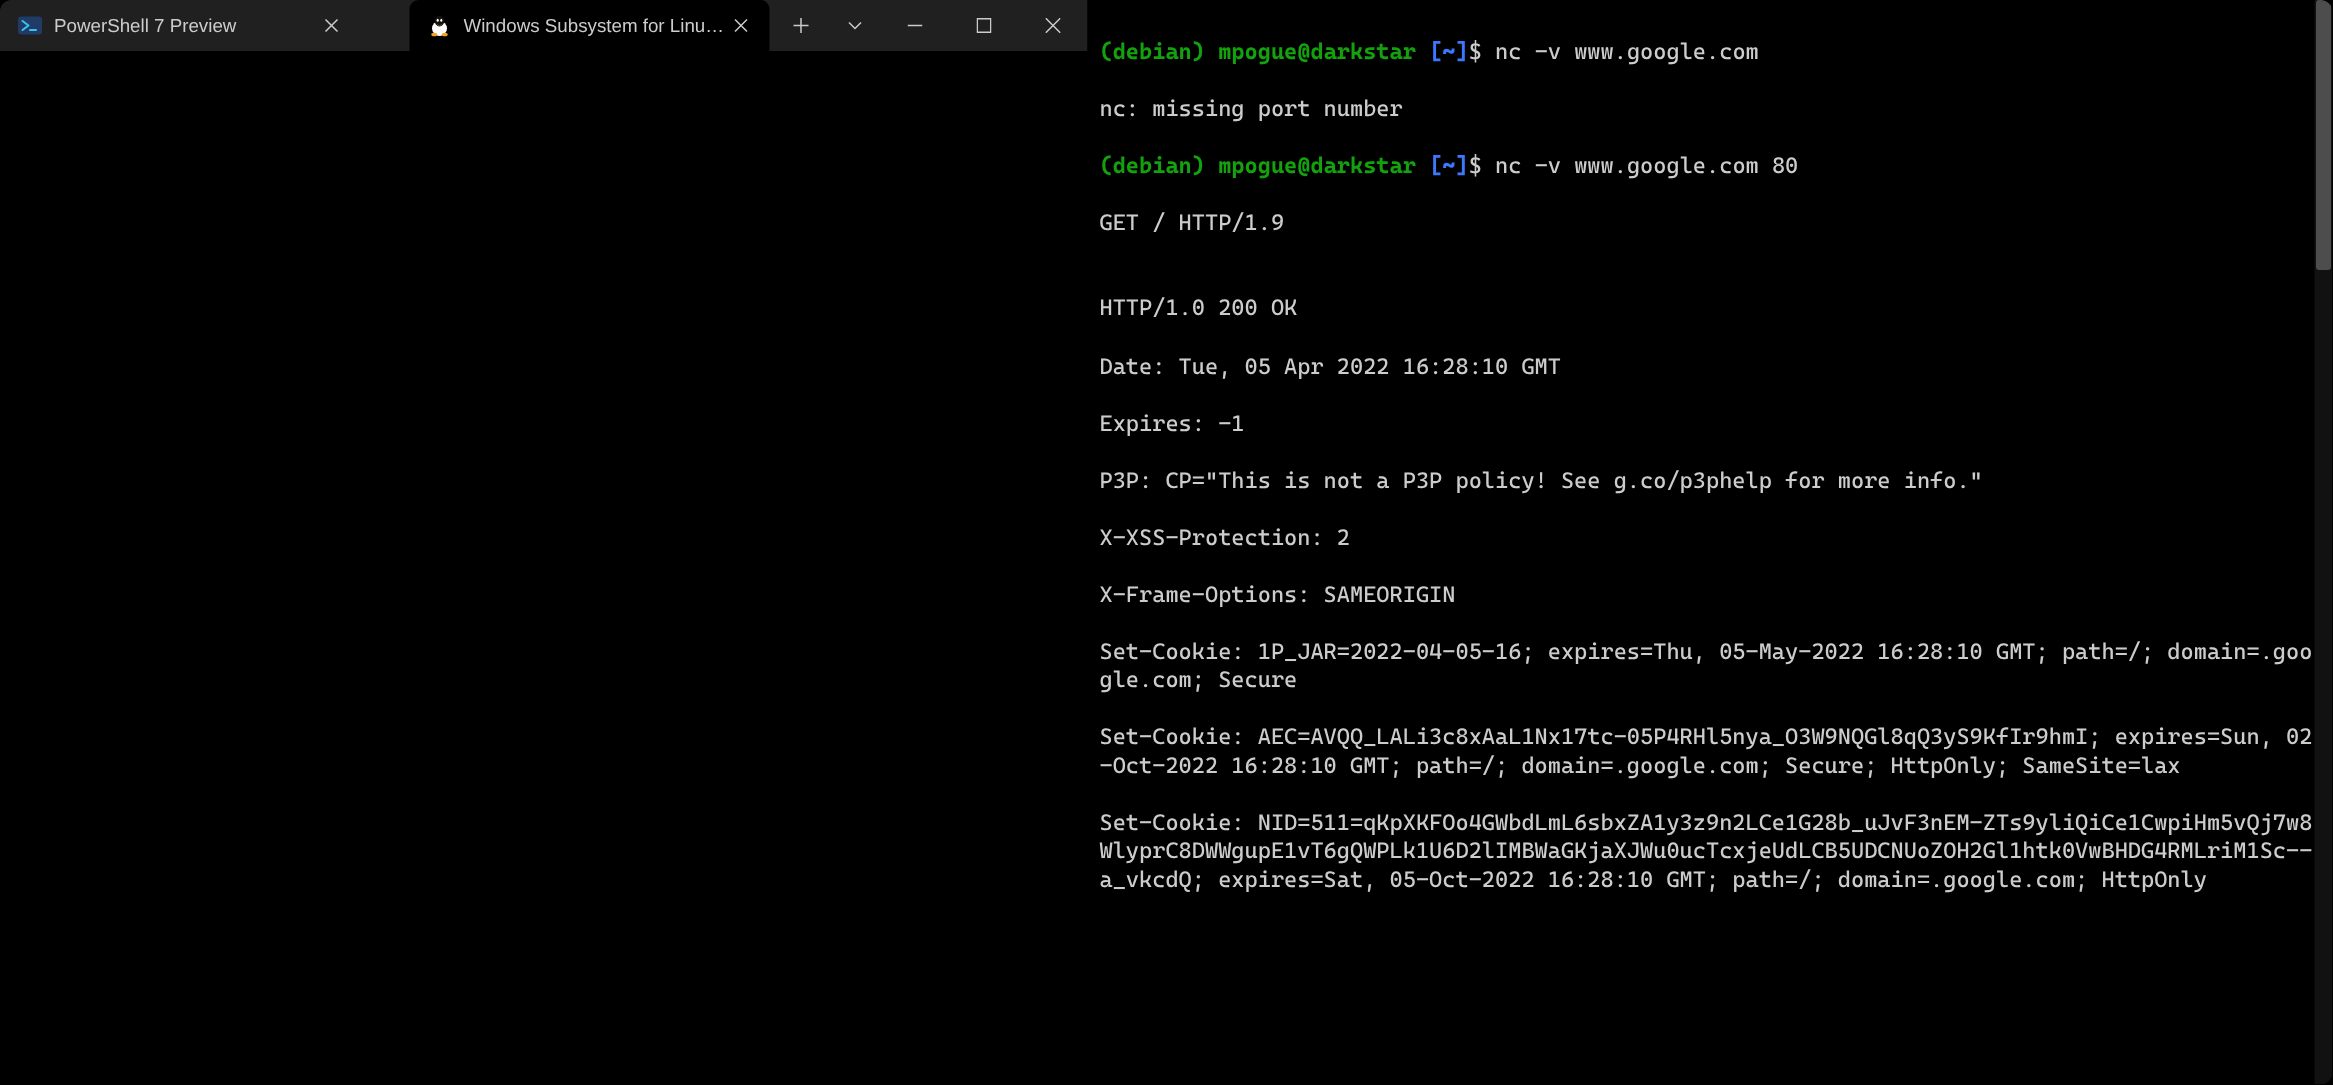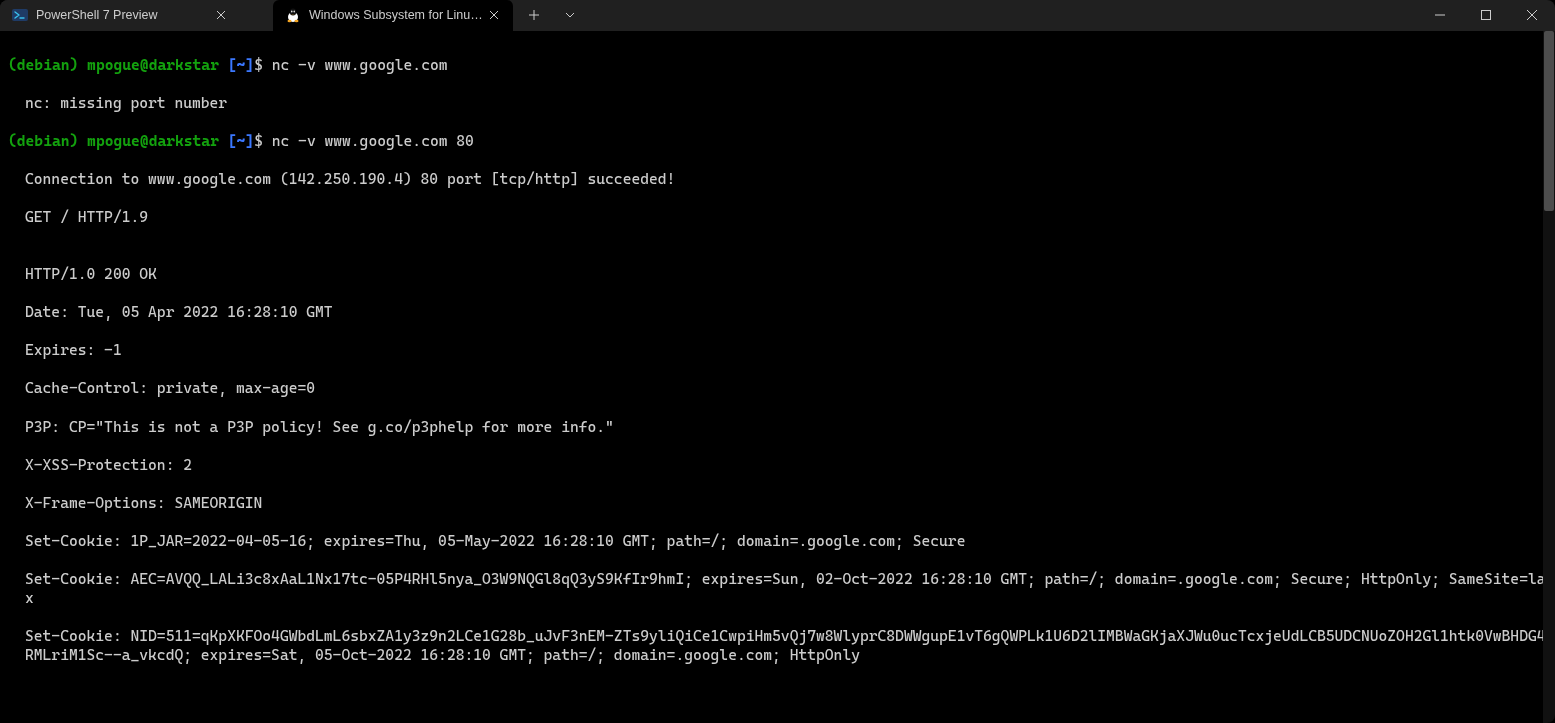--- a/index.html
+++ b/index.html
@@ -10,21 +10,21 @@
     background: #000;
     font-family: 'Cascadia Mono', 'Consolas', 'Courier New', monospace;
     font-size: 15px;
     color: #ccc;
   }
   .window {
     width: 100%;
     height: 100%;
     background: #000;
     display: flex;
-    flex-direction: column;
+    flex-direction: row;
     border-radius: 8px;
     overflow: hidden;
   }
   .titlebar {
     height: 34px;
     background: #202020;
     display: flex;
     align-items: stretch;
     user-select: none;
   }
@@ -117,21 +117,21 @@
     font-weight: 500;
     overflow: hidden;
     position: relative;
   }
   .line { display: block; }
   .prompt-distro { color: #13a10e; font-weight: bold; }
   .prompt-user { color: #13a10e; font-weight: bold; }
   .prompt-path { color: #3b78ff; font-weight: bold; }
   .prompt-dollar { color: #ccc; }
   .cmd { color: #ccc; }
-  .out { color: #ccc; margin-left: 17px; }
+  .out { color: #ccc; }
 
   
   .scrollbar {
     position: absolute;
     right: 0;
     top: 0;
     bottom: 0;
     width: 12px;
     background: #111;
   }
@@ -225,27 +225,25 @@
             <path d="M0 0 L10 10 M10 0 L0 10" stroke="#ccc" stroke-width="1"></path>
           </svg>
       </div>
     </div>
   </div>
 
   <div class="terminal">
 <span class="line"><span class="prompt-distro">(debian)</span> <span class="prompt-user">mpogue@darkstar</span> <span class="prompt-path">[~]</span><span class="prompt-dollar">$</span> <span class="cmd">nc -v www.google.com</span></span>
 <span class="line out">nc: missing port number</span>
 <span class="line"><span class="prompt-distro">(debian)</span> <span class="prompt-user">mpogue@darkstar</span> <span class="prompt-path">[~]</span><span class="prompt-dollar">$</span> <span class="cmd">nc -v www.google.com 80</span></span>
-<span class="line out">Connection to www.google.com (142.250.190.4) 80 port [tcp/http] succeeded!</span>
 <span class="line out">GET / HTTP/1.9</span>
 <span class="line out"></span>
 <span class="line out">HTTP/1.0 200 OK</span>
 <span class="line out">Date: Tue, 05 Apr 2022 16:28:10 GMT</span>
 <span class="line out">Expires: -1</span>
-<span class="line out">Cache-Control: private, max-age=0</span>
 <span class="line out">P3P: CP="This is not a P3P policy! See g.co/p3phelp for more info."</span>
 <span class="line out">X-XSS-Protection: 2</span>
 <span class="line out">X-Frame-Options: SAMEORIGIN</span>
 <span class="line out">Set-Cookie: 1P_JAR=2022-04-05-16; expires=Thu, 05-May-2022 16:28:10 GMT; path=/; domain=.google.com; Secure</span>
 <span class="line out">Set-Cookie: AEC=AVQQ_LALi3c8xAaL1Nx17tc-05P4RHl5nya_O3W9NQGl8qQ3yS9KfIr9hmI; expires=Sun, 02-Oct-2022 16:28:10 GMT; path=/; domain=.google.com; Secure; HttpOnly; SameSite=lax</span>
 <span class="line out">Set-Cookie: NID=511=qKpXKFOo4GWbdLmL6sbxZA1y3z9n2LCe1G28b_uJvF3nEM-ZTs9yliQiCe1CwpiHm5vQj7w8WlyprC8DWWgupE1vT6gQWPLk1U6D2lIMBWaGKjaXJWu0ucTcxjeUdLCB5UDCNUoZOH2Gl1htk0VwBHDG4RMLriM1Sc--a_vkcdQ; expires=Sat, 05-Oct-2022 16:28:10 GMT; path=/; domain=.google.com; HttpOnly</span>
 
 
 <span class="line out"></span>
 

